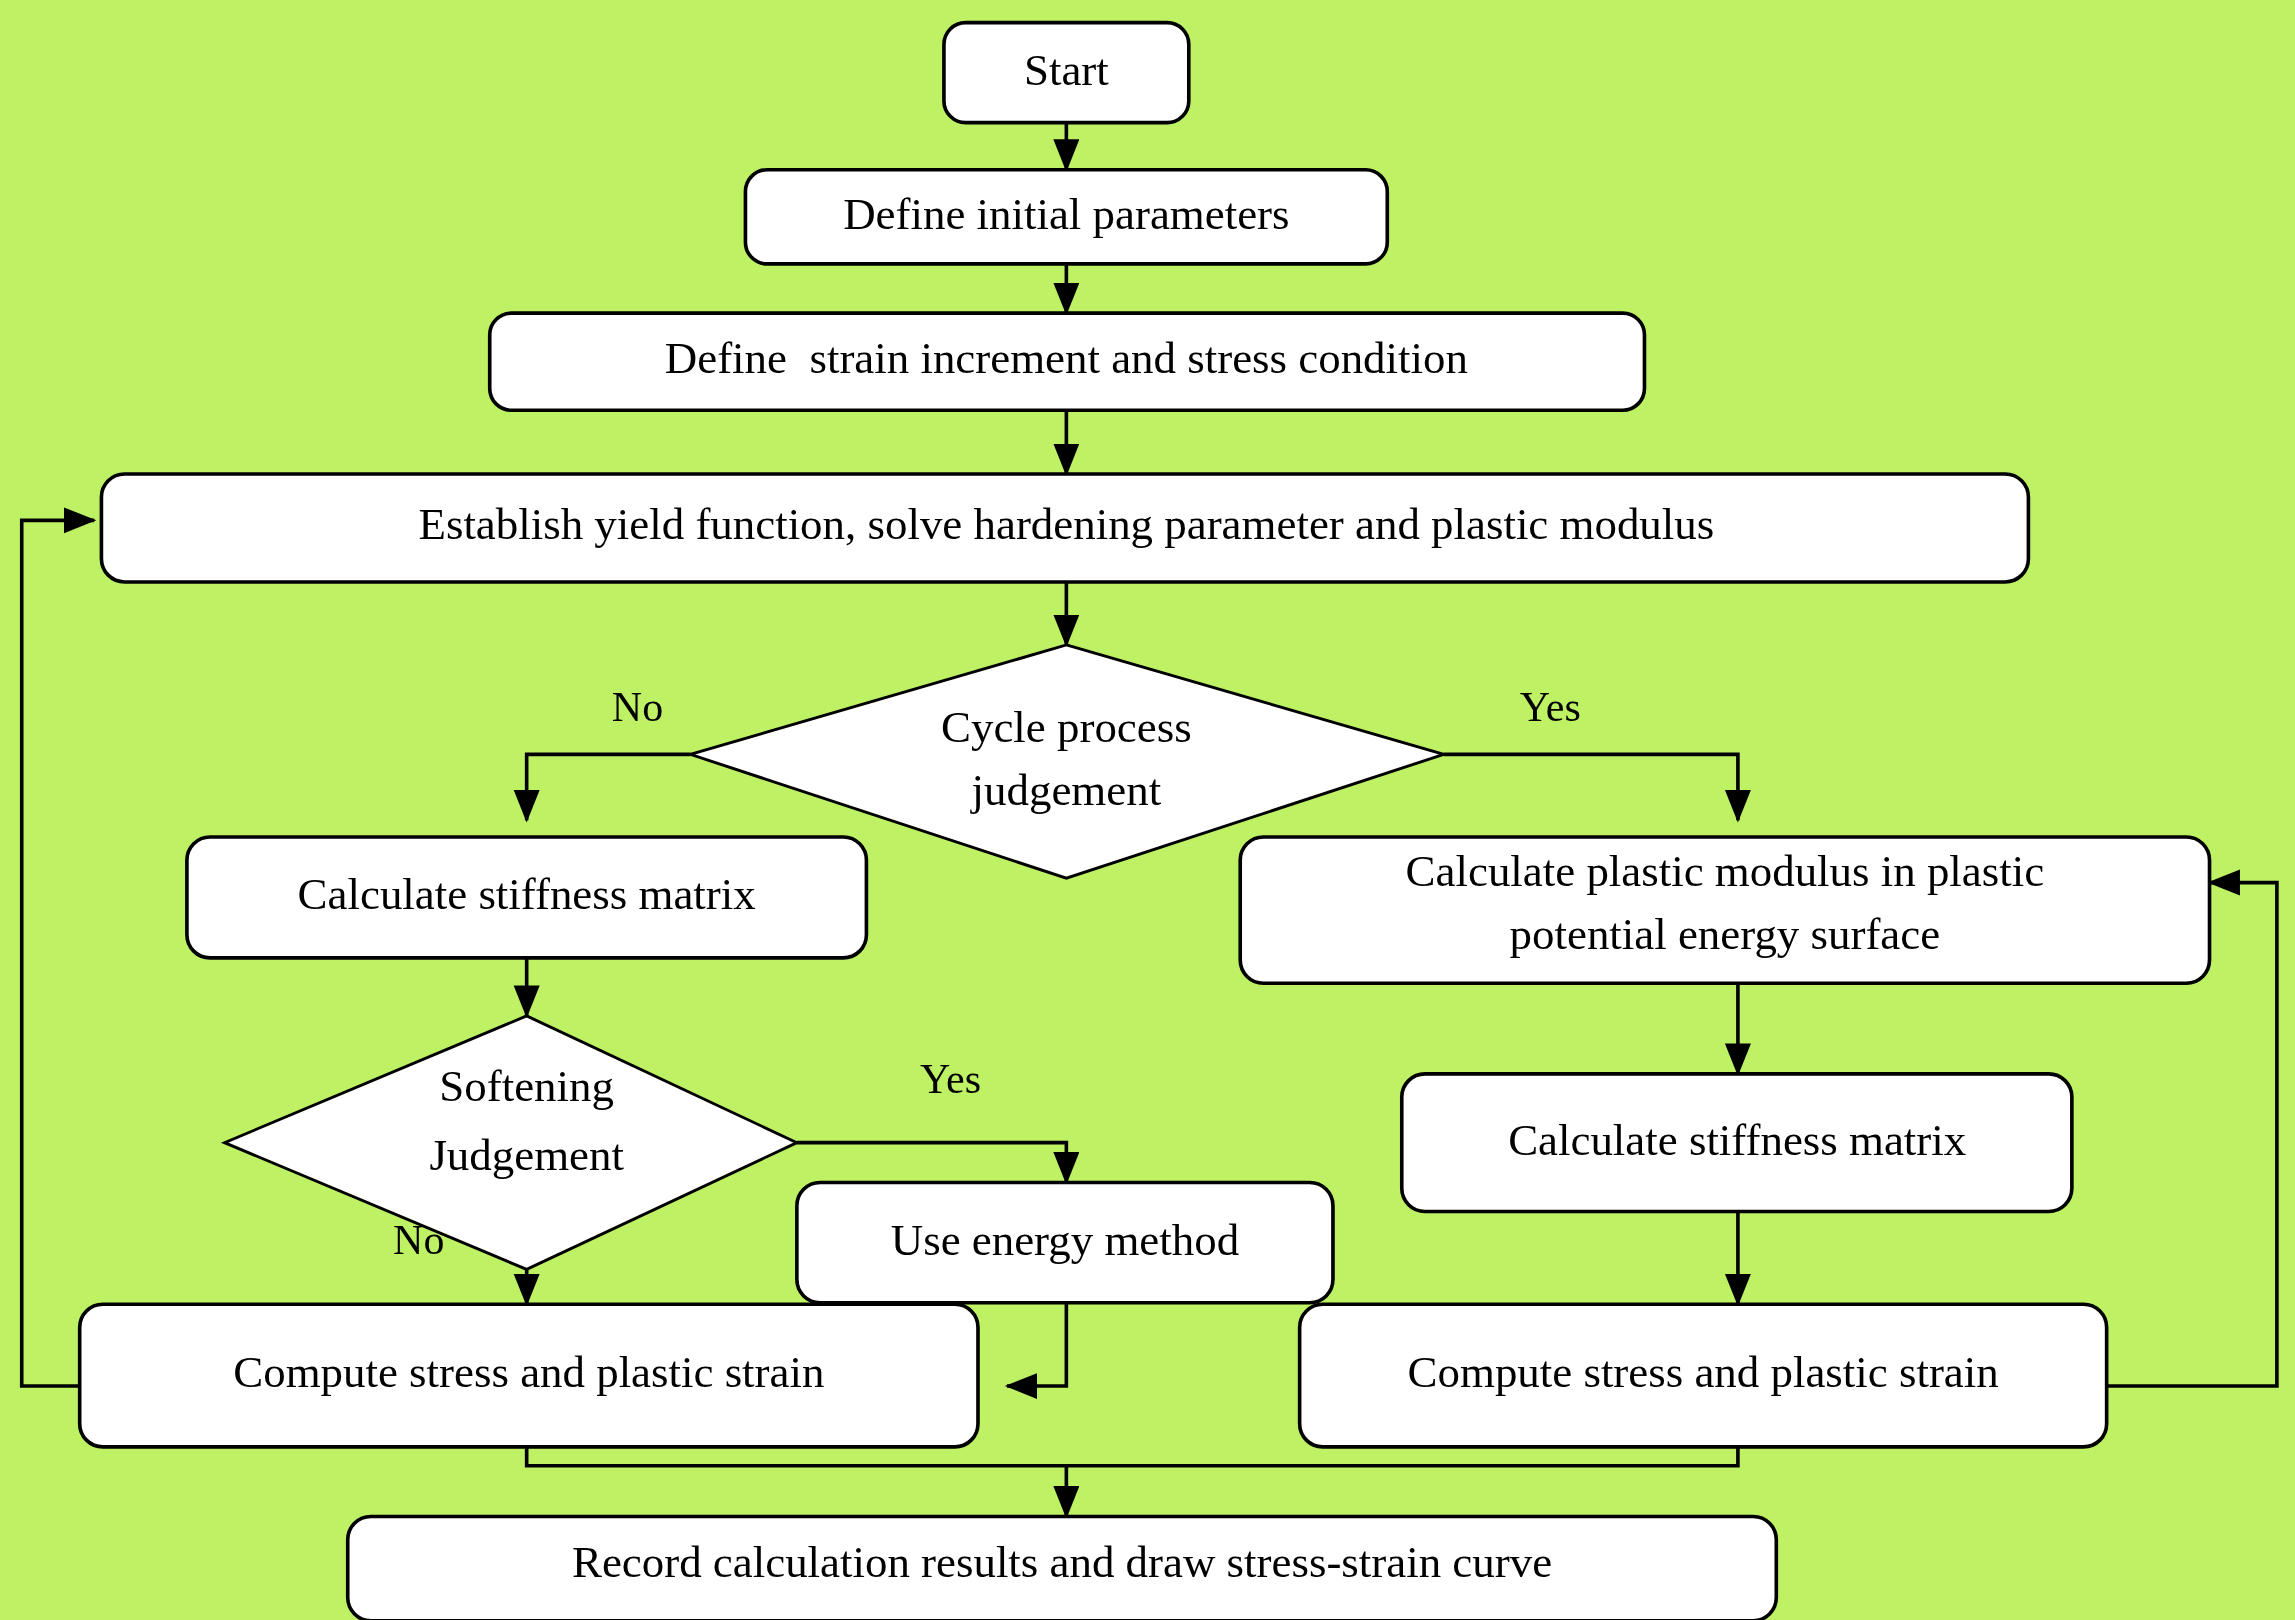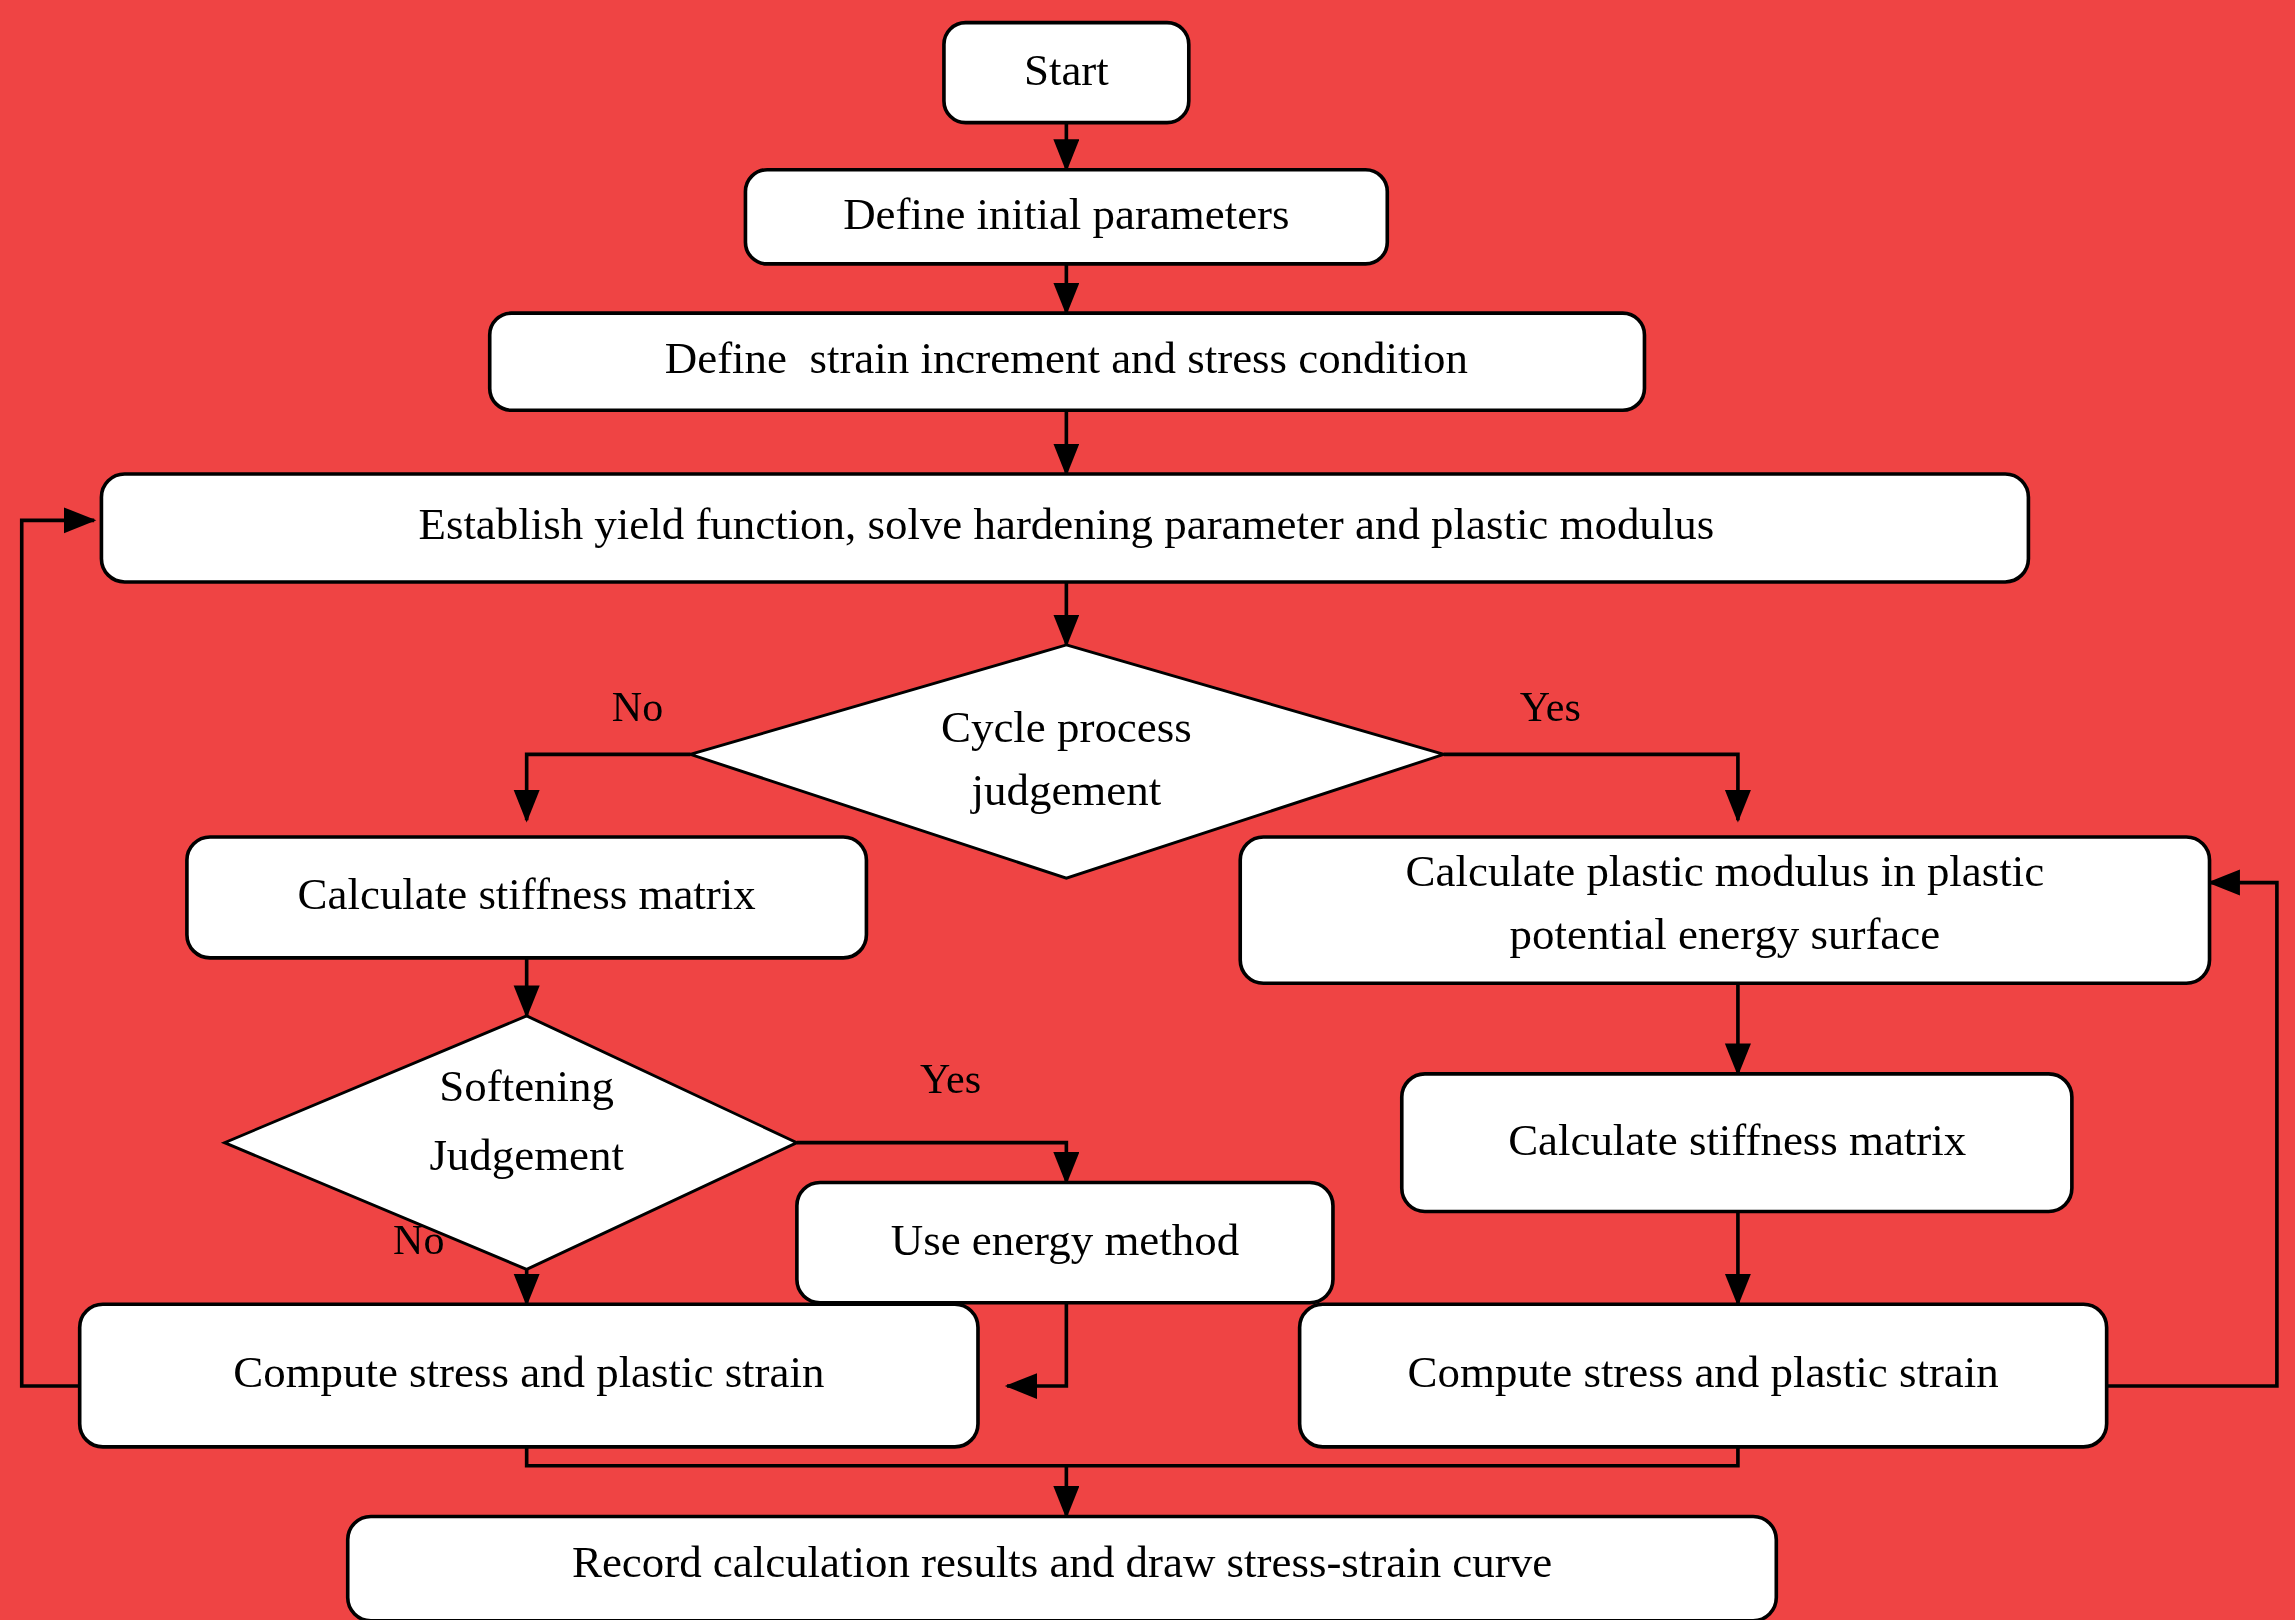--- a/index.html
+++ b/index.html
@@ -1,20 +1,20 @@
 <!DOCTYPE html>
 <html style="font-size:11.6px"><head>
 <meta charset="utf-8">
 <style>
   html,body{margin:0;padding:0;background:#ffffff;}
   body{
     font-family:"Liberation Serif","DejaVu Serif",serif;
     width:2295px;height:1621px;overflow:hidden;
   }
-  #flow-root{position:relative;width:2295px;height:1621px;background:#ef4444;}
+  #flow-root{position:relative;width:2295px;height:1621px;background:#bef264;}
   svg#flow-svg{position:absolute;left:0;top:0;width:2295px;height:1621px;display:block;}
   .node-shape{fill:#ffffff;stroke:#000000;stroke-width:5;}
   .node-shape.thin{stroke-width:4;}
   .edge{stroke:#000000;stroke-width:5;fill:none;}
   .node-label{
     font-family:"Liberation Serif","DejaVu Serif",serif;
     fill:#000;
     text-anchor:middle;
     dominant-baseline:middle;
     font-size:62px;

